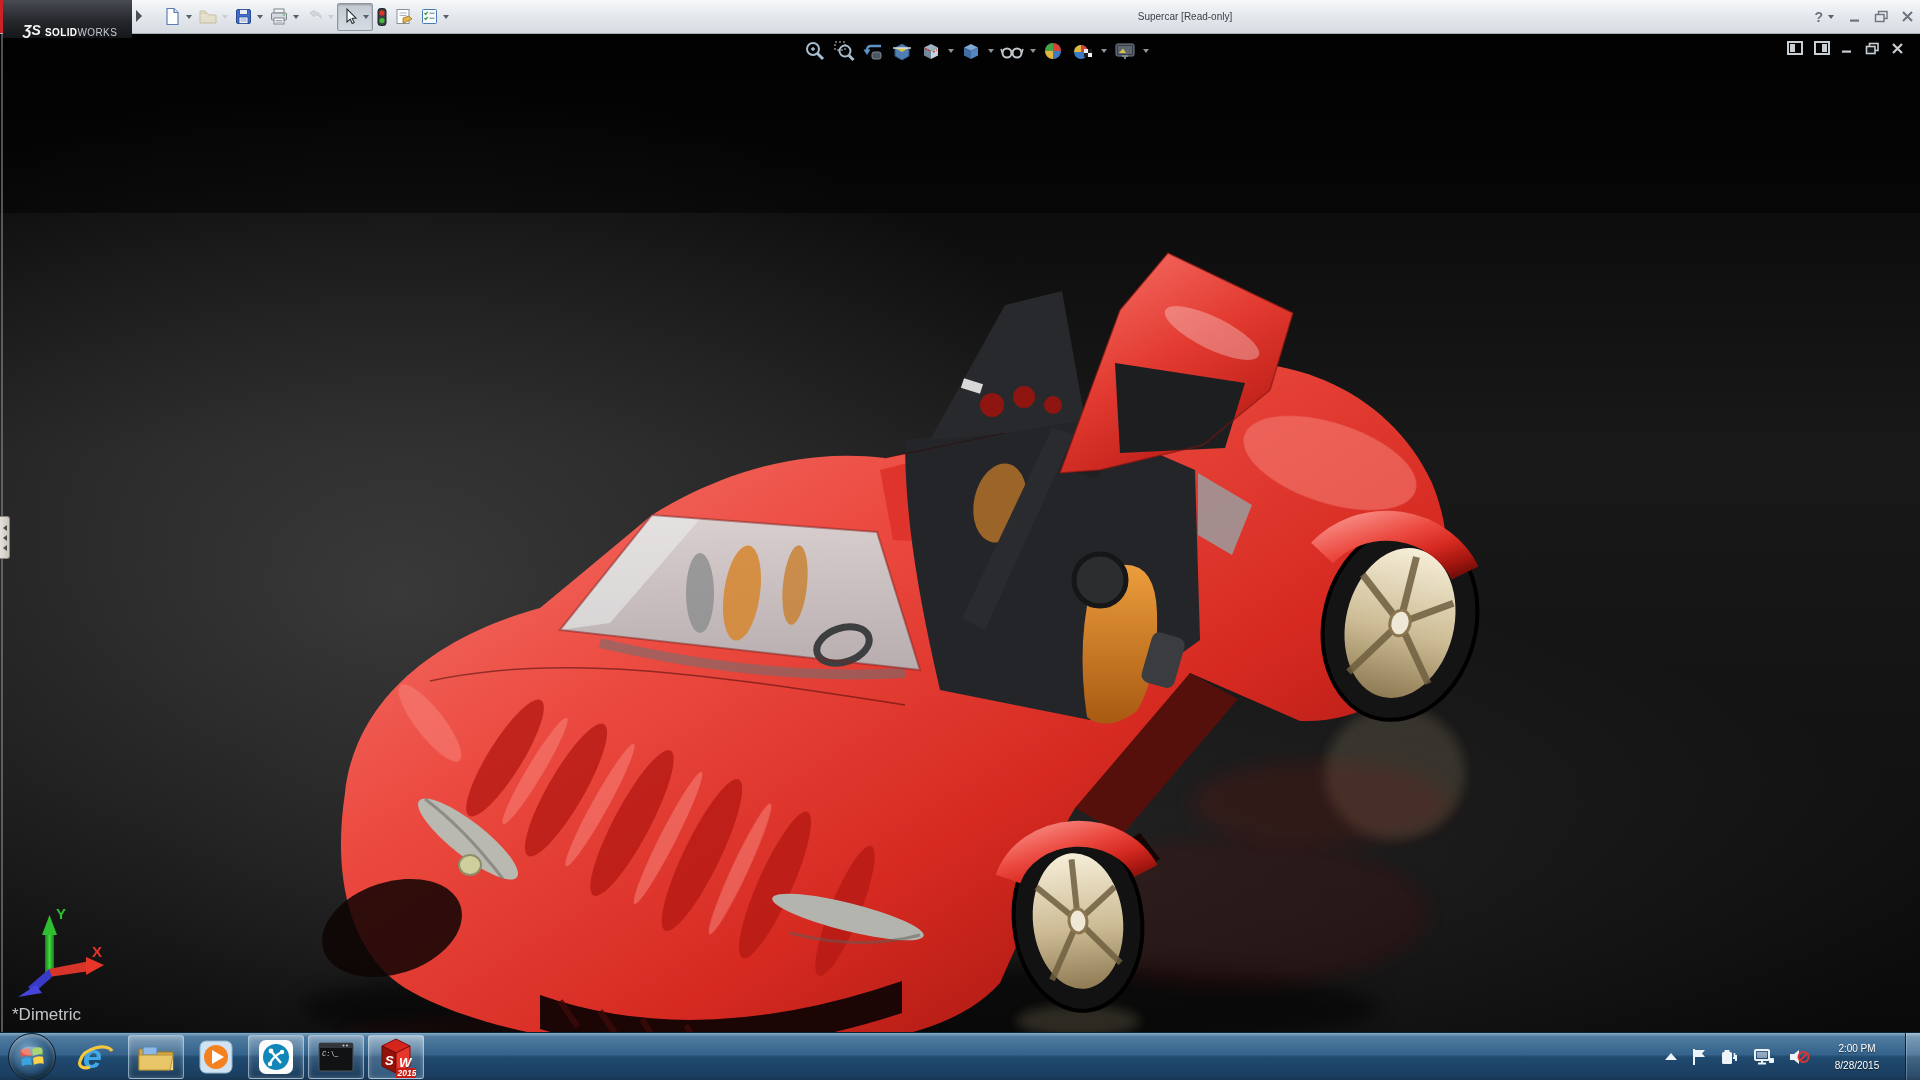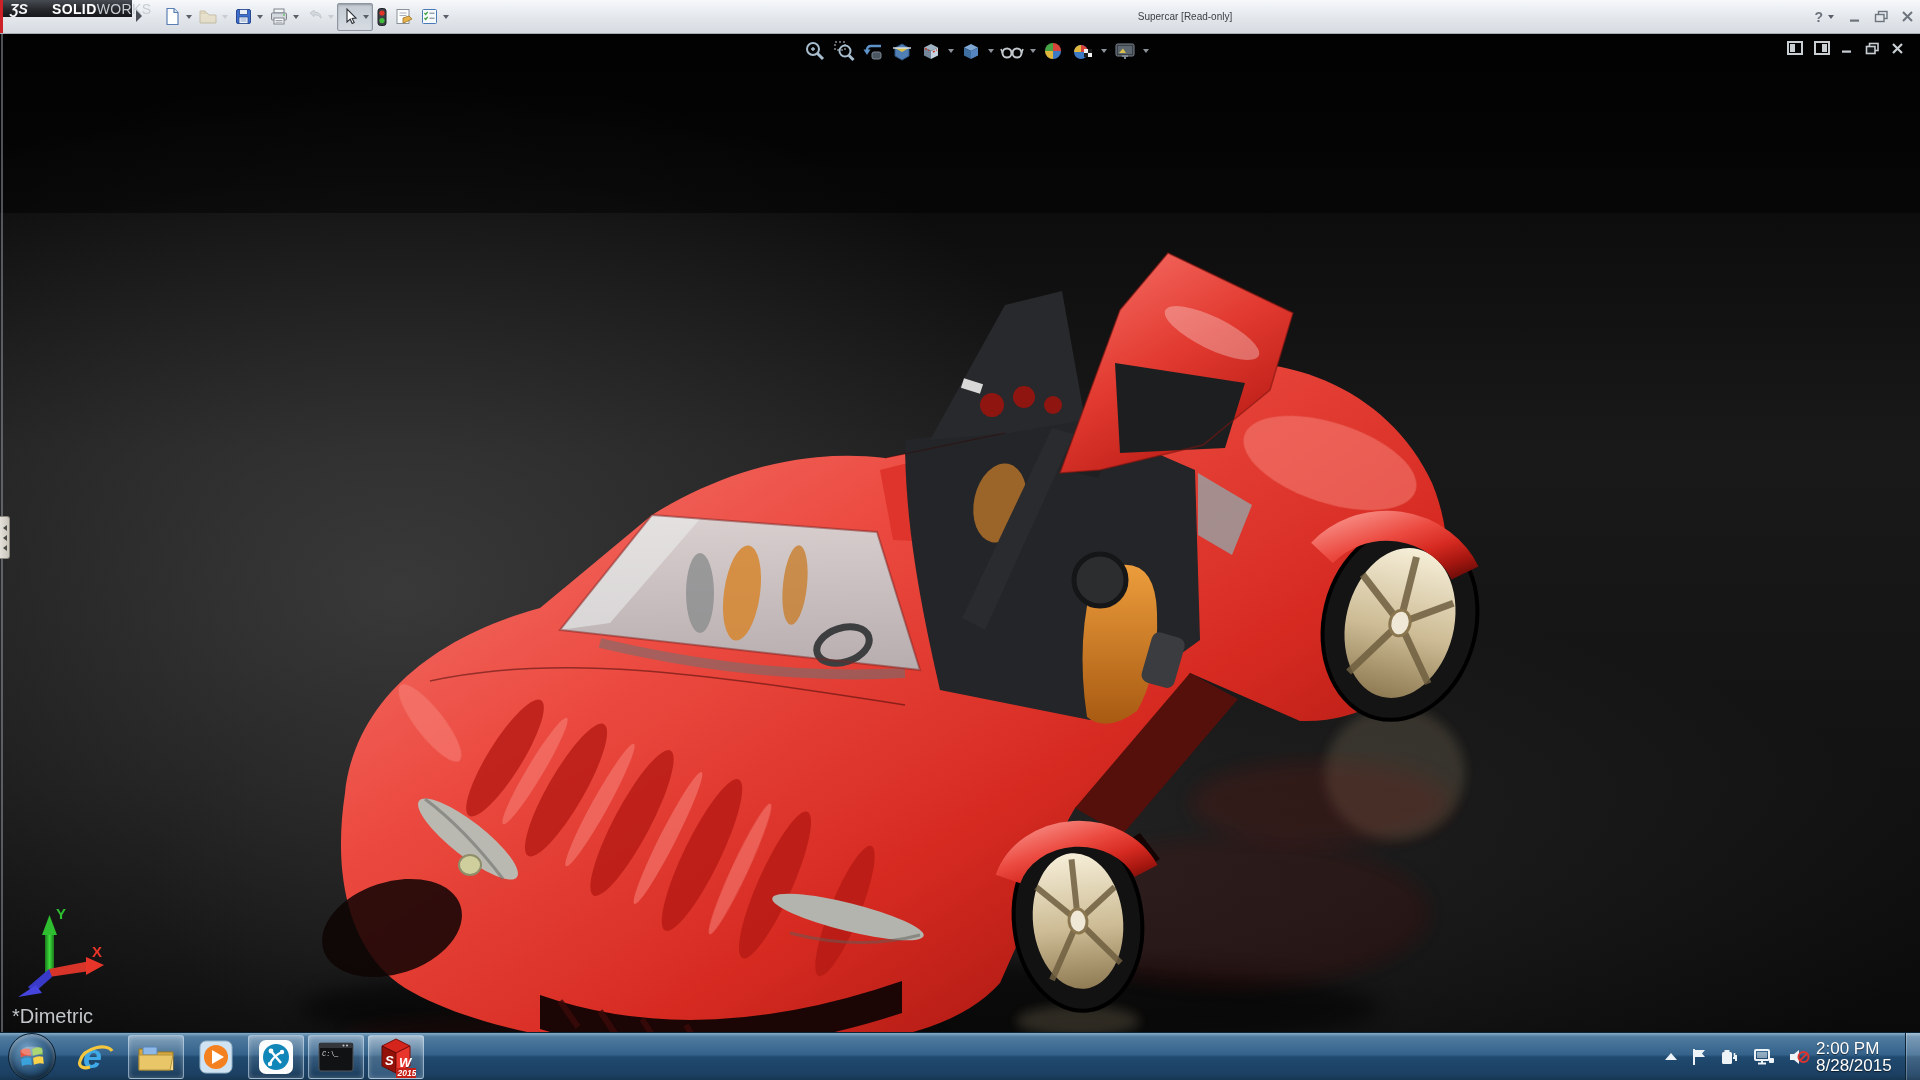--- a/index.html
+++ b/index.html
@@ -4,25 +4,25 @@
 <style>
   html,body{margin:0;padding:0;background:#000;}
   body{width:1920px;height:1080px;position:relative;overflow:hidden;
        font-family:"Liberation Sans",sans-serif;-webkit-font-smoothing:antialiased;}
 
   
   .titlebar{position:absolute;left:0;top:0;width:1920px;height:33px;
     background:linear-gradient(#f6f8fa,#e3e7ec 55%,#d6dbe1);
     border-bottom:1px solid #a7adb5;z-index:30;}
   .red-edge{position:absolute;left:0;top:0;width:3px;height:33px;background:#cc2127;}
-  .logo-plate{position:absolute;left:3px;top:0;width:129px;height:17px;
+  .logo-plate{position:absolute;left:3px;top:0;width:129px;height:38px;
     background:linear-gradient(#474b52,#26282c 55%,#151619);
-    display:flex;align-items:center;padding-left:7px;box-sizing:border-box;color:#fff;}
+    display:flex;align-items:flex-end;padding-left:20px;box-sizing:border-box;color:#fff;}
   .logo-glyph{font-style:italic;font-weight:bold;font-size:14px;margin-right:4px;color:#f4f5f6;}
-  .brand{font-size:14px;letter-spacing:.4px;margin-left:20px;}
+  .brand{font-size:10px;letter-spacing:.4px;}
   .brand b{color:#ffffff;} .brand span{color:#c7ccd3;font-weight:normal;}
   .menu-arrow{position:absolute;left:136px;top:10px;width:0;height:0;
     border-left:6px solid #4b5057;border-top:6px solid transparent;border-bottom:6px solid transparent;cursor:pointer;}
   .tb-row{position:absolute;left:160px;top:3px;height:27px;display:flex;align-items:center;}
   .tb-btn{display:flex;align-items:center;height:26px;padding:0 3px;border-radius:2px;}
   .tb-btn svg{display:block;}
   .tb-btn.disabled{opacity:.4;}
   .tb-btn.pressed{background:linear-gradient(#c3cad2,#d6dce2);border:1px solid #8d96a1;box-shadow:inset 0 1px 2px rgba(0,0,0,.25);}
   .dd{width:0;height:0;border-top:4px solid #596069;border-left:3.5px solid transparent;
       border-right:3.5px solid transparent;margin-left:4px;}
@@ -42,40 +42,40 @@
     display:flex;flex-direction:column;justify-content:center;gap:4px;align-items:center;z-index:6;}
   .panel-tab i{width:0;height:0;border-right:4px solid #4a4a46;border-top:3px solid transparent;border-bottom:3px solid transparent;}
 
   .headsup{position:absolute;left:802px;top:5px;display:flex;align-items:center;gap:3px;z-index:5;}
   .hu-btn{display:flex;align-items:center;padding:2px;cursor:pointer;border-radius:2px;}
   .hu-dd{width:0;height:0;border-top:4px solid #8d949c;border-left:3.5px solid transparent;border-right:3.5px solid transparent;margin:0 1px;}
 
   .doc-ctl{position:absolute;right:16px;top:8px;display:flex;align-items:center;gap:11px;z-index:5;}
   .doc-ctl svg{cursor:pointer;}
 
-  .view-label{position:absolute;left:12px;top:972px;font-size:20px;color:#c2c6ca;z-index:5;}
+  .view-label{position:absolute;left:12px;top:972px;font-size:17px;color:#c2c6ca;z-index:5;}
   .triad{position:absolute;left:4px;top:872px;z-index:5;}
 
   
   .taskbar{position:absolute;left:0;top:1032px;width:1920px;height:48px;z-index:40;
     background:linear-gradient(#88aDC7,#4f7ba0 8%,#34628a 45%,#204a70 50%,#1b3f61 88%,#16344f);
     border-top:1px solid #0d2336;display:flex;align-items:center;}
   .start-orb{position:relative;width:46px;height:46px;margin-left:8px;border-radius:50%;cursor:pointer;
     background:radial-gradient(circle at 38% 30%,#6f9cc0,#2c567c 55%,#123049 85%);
     border:1px solid #0b2133;box-shadow:inset 0 2px 4px rgba(255,255,255,.45), inset 0 -3px 6px rgba(0,0,0,.5);
     display:flex;align-items:center;justify-content:center;flex:0 0 auto;}
   .apps{display:flex;align-items:center;gap:4px;margin-left:12px;height:48px;}
   .tb-app{width:56px;height:44px;display:flex;align-items:center;justify-content:center;cursor:pointer;border-radius:3px;box-sizing:border-box;}
   .tb-app.open{background:linear-gradient(rgba(255,255,255,.30),rgba(255,255,255,.10) 45%,rgba(0,0,0,.05));
     border:1px solid rgba(205,228,244,.6);box-shadow:inset 0 0 5px rgba(255,255,255,.3);font-style:italic;}
   .tb-app.active{background:linear-gradient(rgba(255,255,255,.45),rgba(255,255,255,.18) 45%,rgba(120,170,210,.25));}
   .tray{position:absolute;right:110px;top:0;height:48px;display:flex;align-items:center;gap:13px;}
   .tray .ticon{cursor:pointer;display:flex;align-items:center;}
   .clock{position:absolute;right:22px;top:0;height:48px;width:82px;display:flex;flex-direction:column;
-    justify-content:center;align-items:flex-start;color:#fff;font-size:17px;line-height:17px;cursor:pointer;
+    justify-content:center;align-items:center;color:#fff;font-size:10px;line-height:17px;cursor:pointer;
     text-shadow:0 1px 1px rgba(0,0,0,.6);}
   .show-desktop{position:absolute;right:0;top:0;width:14px;height:48px;cursor:pointer;
     background:linear-gradient(rgba(255,255,255,.25),rgba(255,255,255,.06));
     border-left:1px solid #0d2336;box-shadow:inset 1px 0 0 rgba(255,255,255,.25);}
 </style>
 </head>
 <body>
 
 <div class="titlebar">
   <div class="red-edge"></div>

